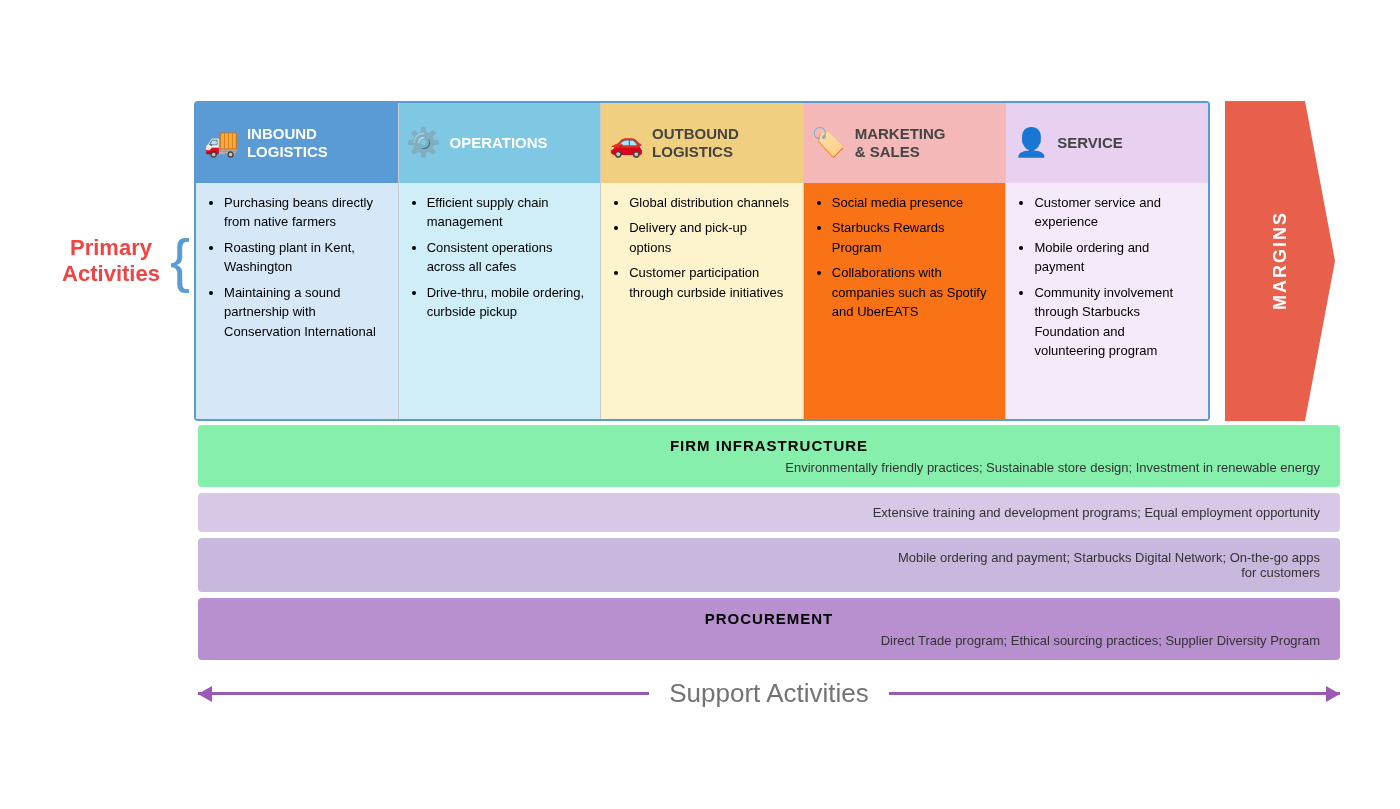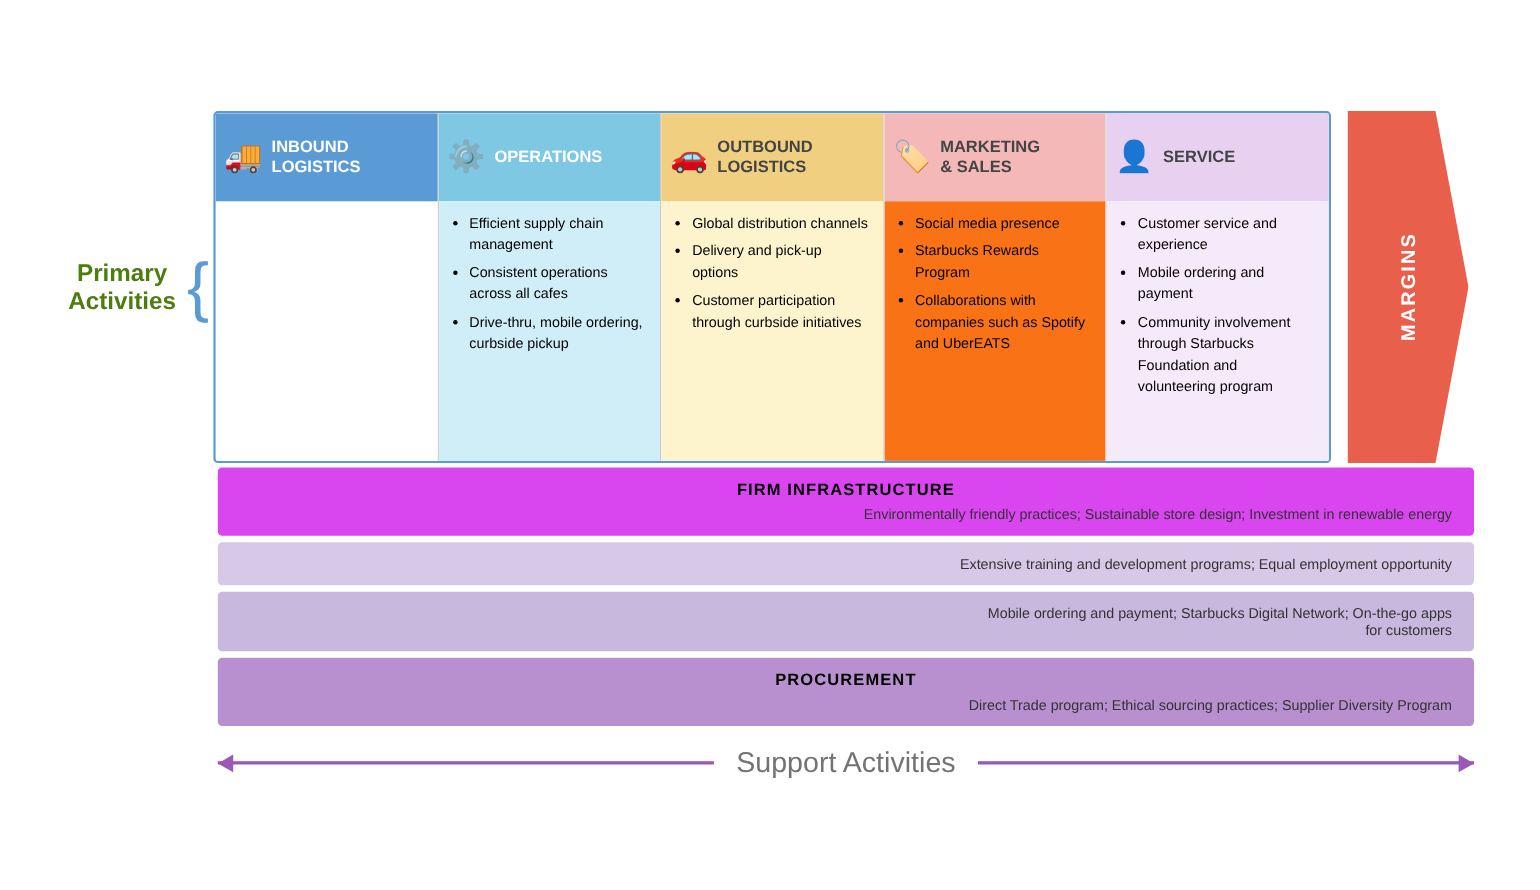--- a/index.html
+++ b/index.html
@@ -23,21 +23,21 @@
       align-items: stretch;
     }
     .primary-label {
       display: flex;
       align-items: center;
       justify-content: center;
       writing-mode: horizontal-tb;
       min-width: 110px;
       font-size: 22px;
       font-weight: bold;
-      color: #4d7c0f;
+      color: #ef4444;
       text-align: center;
       padding-right: 8px;
       flex-shrink: 0;
     }
     .primary-label span {
       display: block;
     }
     .columns-area {
       display: flex;
       flex-direction: row;
@@ -150,21 +150,21 @@
       font-weight: bold;
       text-align: center;
       letter-spacing: 1px;
       margin-bottom: 6px;
     }
     .support-row-body {
       font-size: 13px;
       text-align: right;
       color: #333;
     }
-    .support-firm { background: #d946ef; }
+    .support-firm { background: #86efac; }
     .support-hr { background: #d8c8e8; }
     .support-tech { background: #c8b8de; }
     .support-proc { background: #b890d0; }
 
     
     .support-label-row {
       display: flex;
       align-items: center;
       justify-content: center;
       margin-top: 12px;
@@ -225,20 +225,27 @@
     <div class="columns-area">
 
       <div class="col col-inbound">
         <div class="col-header">
           <span class="icon">🚚</span>
           <span class="title">
             <span>INBOUND</span><br>
             <span>LOGISTICS</span>
           </span>
         </div>
+        <div class="col-body">
+          <ul>
+            <li>Purchasing beans directly from native farmers</li>
+            <li>Roasting plant in Kent, Washington</li>
+            <li>Maintaining  a sound partnership with Conservation International</li>
+          </ul>
+        </div>
       </div>
 
       <div class="col col-operations">
         <div class="col-header">
           <span class="icon">⚙️</span>
           <span class="title">
             <span>OPERATIONS</span>
           </span>
         </div>
         <div class="col-body">

